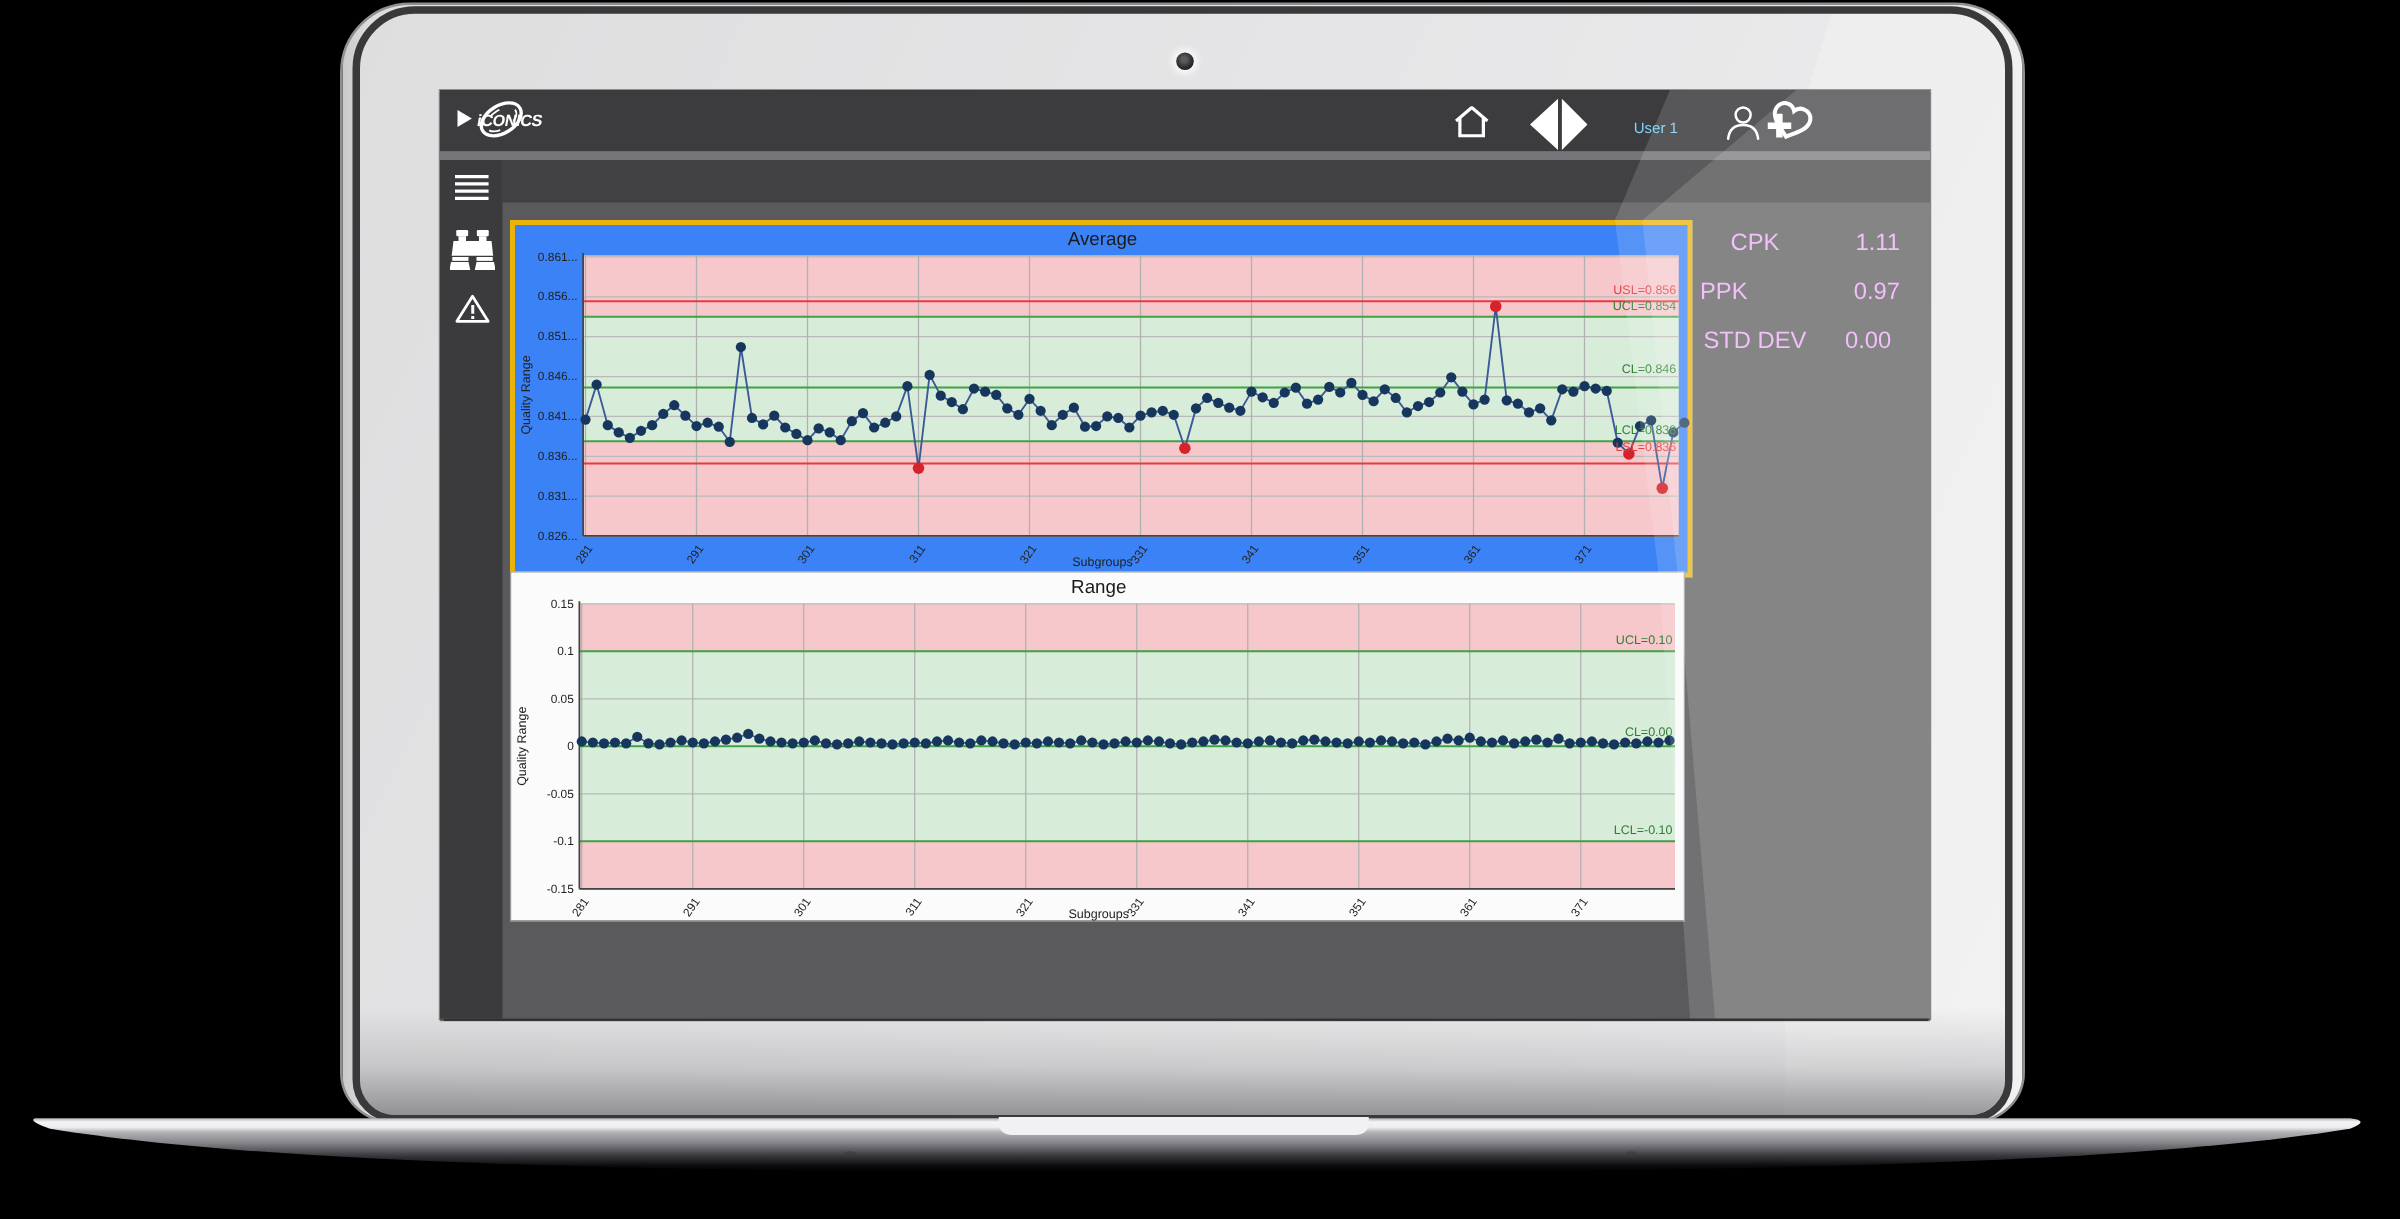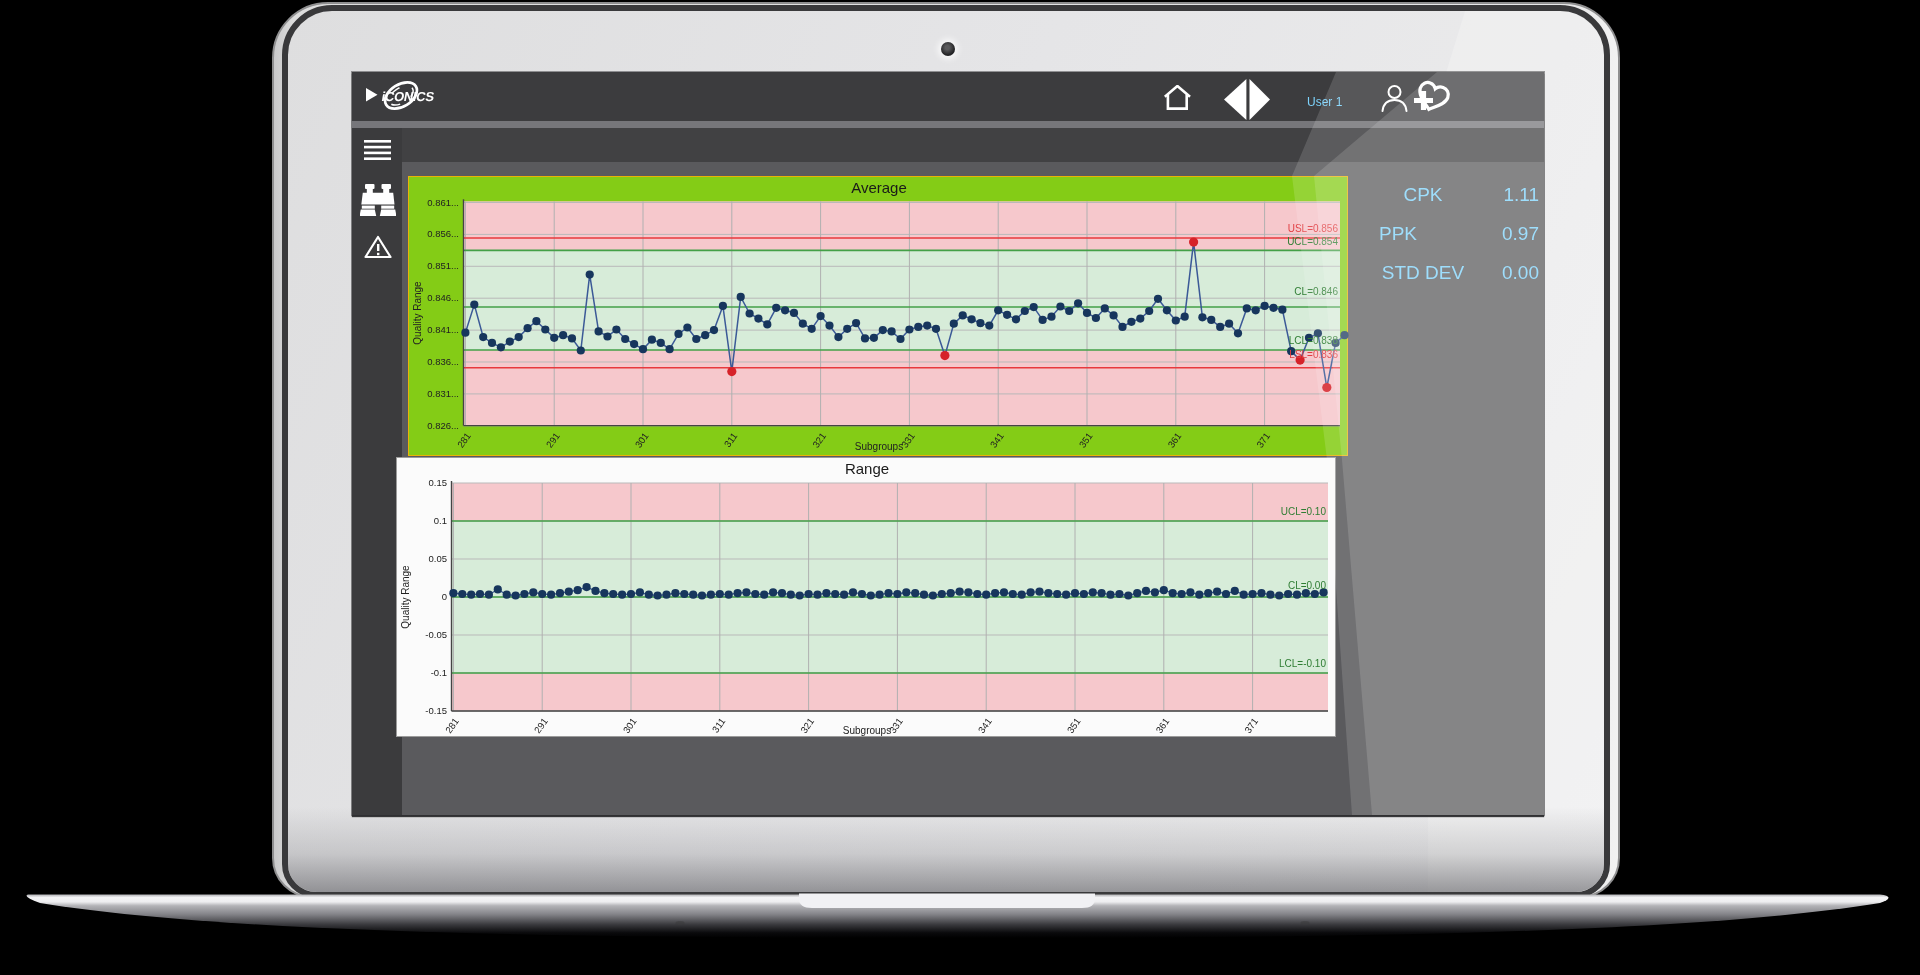--- a/index.html
+++ b/index.html
@@ -86,21 +86,21 @@
     <rect x="21.2" y="21.6" width="13" height="3.1" fill="#fff"></rect>
     <path d="M0.8 25.5 L14.8 25.5 L16.2 32 L-0.5 32 Z" fill="#fff"></path>
     <path d="M21.2 25.5 L35.2 25.5 L36.5 32 L19.8 32 Z" fill="#fff"></path>
   </svg>
   <svg class="abs" style="left:12px;top:163px" width="28" height="24" viewBox="0 0 28 24">
     <path d="M14 2 L26.5 22 L1.5 22 Z" fill="none" stroke="#fff" stroke-width="2.2" stroke-linejoin="round"></path>
     <rect x="13" y="9" width="2.4" height="7" fill="#fff"></rect>
     <rect x="13" y="17.8" width="2.4" height="2.4" fill="#fff"></rect>
   </svg>
 
-  <div class="abs" style="left:56px;top:104px;width:938px;height:278px;background:#84cc16;border:1px solid #eab308;">
+  <div class="abs" style="left:56px;top:104px;width:938px;height:278px;background:#3b82f6;border:4px solid #eab308;">
     <svg width="940" height="280" viewBox="0 0 940 280" style="position:absolute;left:0;top:0">
         <rect x="54.5" y="24.3" width="876.5" height="49.10000000000001" fill="#f6c8cc"></rect>
         <rect x="54.5" y="73.4" width="876.5" height="99.6" fill="#d7ecd9"></rect>
         <rect x="54.5" y="173.0" width="876.5" height="75.6" fill="#f6c8cc"></rect>
         <line x1="54.5" y1="25.5" x2="931.0" y2="25.5" stroke="#b9b9b9" stroke-width="1"></line>
         <line x1="54.5" y1="57.4" x2="931.0" y2="57.4" stroke="#b9b9b9" stroke-width="1"></line>
         <line x1="54.5" y1="89.3" x2="931.0" y2="89.3" stroke="#b9b9b9" stroke-width="1"></line>
         <line x1="54.5" y1="121.2" x2="931.0" y2="121.2" stroke="#b9b9b9" stroke-width="1"></line>
         <line x1="54.5" y1="153.1" x2="931.0" y2="153.1" stroke="#b9b9b9" stroke-width="1"></line>
         <line x1="54.5" y1="185.0" x2="931.0" y2="185.0" stroke="#b9b9b9" stroke-width="1"></line>
@@ -245,21 +245,21 @@
         <text transform="translate(417.6,258.6) rotate(-55)" font-size="9.5" fill="#222" text-anchor="end">321</text>
         <text transform="translate(506.4,258.6) rotate(-55)" font-size="9.5" fill="#222" text-anchor="end">331</text>
         <text transform="translate(595.2,258.6) rotate(-55)" font-size="9.5" fill="#222" text-anchor="end">341</text>
         <text transform="translate(684.0,258.6) rotate(-55)" font-size="9.5" fill="#222" text-anchor="end">351</text>
         <text transform="translate(772.8,258.6) rotate(-55)" font-size="9.5" fill="#222" text-anchor="end">361</text>
         <text transform="translate(861.6,258.6) rotate(-55)" font-size="9.5" fill="#222" text-anchor="end">371</text>
         <text x="470" y="273" font-size="10" fill="#222" text-anchor="middle">Subgroups</text>
         <text transform="translate(12,136) rotate(-90)" font-size="10" fill="#222" text-anchor="middle">Quality Range</text>
       </svg>
   </div>
-  <div class="abs" style="left:44px;top:385px;width:938px;height:278px;background:#fbfbfb;border:1px solid #9b9b9b;">
+  <div class="abs" style="left:56px;top:385px;width:938px;height:278px;background:#fbfbfb;border:1px solid #9b9b9b;">
     <svg width="940" height="280" viewBox="0 0 940 280" style="position:absolute;left:0;top:0">
         <rect x="54.5" y="25.0" width="876.5" height="38" fill="#f6c8cc"></rect>
         <rect x="54.5" y="63" width="876.5" height="152" fill="#d7ecd9"></rect>
         <rect x="54.5" y="215" width="876.5" height="38" fill="#f6c8cc"></rect>
         <line x1="54.5" y1="25.0" x2="931.0" y2="25.0" stroke="#b9b9b9" stroke-width="1"></line>
         <line x1="54.5" y1="63.0" x2="931.0" y2="63.0" stroke="#b9b9b9" stroke-width="1"></line>
         <line x1="54.5" y1="101.0" x2="931.0" y2="101.0" stroke="#b9b9b9" stroke-width="1"></line>
         <line x1="54.5" y1="139.0" x2="931.0" y2="139.0" stroke="#b9b9b9" stroke-width="1"></line>
         <line x1="54.5" y1="177.0" x2="931.0" y2="177.0" stroke="#b9b9b9" stroke-width="1"></line>
         <line x1="54.5" y1="215.0" x2="931.0" y2="215.0" stroke="#b9b9b9" stroke-width="1"></line>
@@ -398,30 +398,30 @@
         <text transform="translate(506.4,263.0) rotate(-55)" font-size="9.5" fill="#222" text-anchor="end">331</text>
         <text transform="translate(595.2,263.0) rotate(-55)" font-size="9.5" fill="#222" text-anchor="end">341</text>
         <text transform="translate(684.0,263.0) rotate(-55)" font-size="9.5" fill="#222" text-anchor="end">351</text>
         <text transform="translate(772.8,263.0) rotate(-55)" font-size="9.5" fill="#222" text-anchor="end">361</text>
         <text transform="translate(861.6,263.0) rotate(-55)" font-size="9.5" fill="#222" text-anchor="end">371</text>
         <text x="470" y="276" font-size="10" fill="#222" text-anchor="middle">Subgroups</text>
         <text transform="translate(12,139) rotate(-90)" font-size="10" fill="#222" text-anchor="middle">Quality Range</text>
       </svg>
   </div>
 
-  <div class="abs" style="left:1008px;top:112px;width:160px;color:#7dd3fc;font-size:19px;margin-left:19px;">
+  <div class="abs" style="left:1008px;top:112px;width:160px;color:#f0abfc;font-size:19px;">
     <div style="display:flex;justify-content:space-between;margin-bottom:17px;">
         <span style="width:88px;text-align:center;">CPK</span>
         <span>1.11</span>
       </div>
     <div style="display:flex;justify-content:space-between;margin-bottom:17px;">
         <span style="width:88px;text-align:left;">PPK</span>
         <span>0.97</span>
       </div>
-    <div style="display:flex;justify-content:space-between;gap:28px;">
+    <div style="display:flex;gap:28px;">
         <span style="width:88px;text-align:center;">STD DEV</span>
         <span>0.00</span>
       </div>
   </div>
 
   <div class="abs" style="left:0;top:0;width:1192px;height:743px;pointer-events:none;
     background:rgba(255,255,255,0.14);
     clip-path:polygon(984px 0, 1192px 0, 1192px 743px, 1000px 743px, 975px 388px, 940px 104px);"></div>
   <div class="abs" style="left:0;top:0;width:1192px;height:743px;pointer-events:none;
     background:rgba(255,255,255,0.14);

